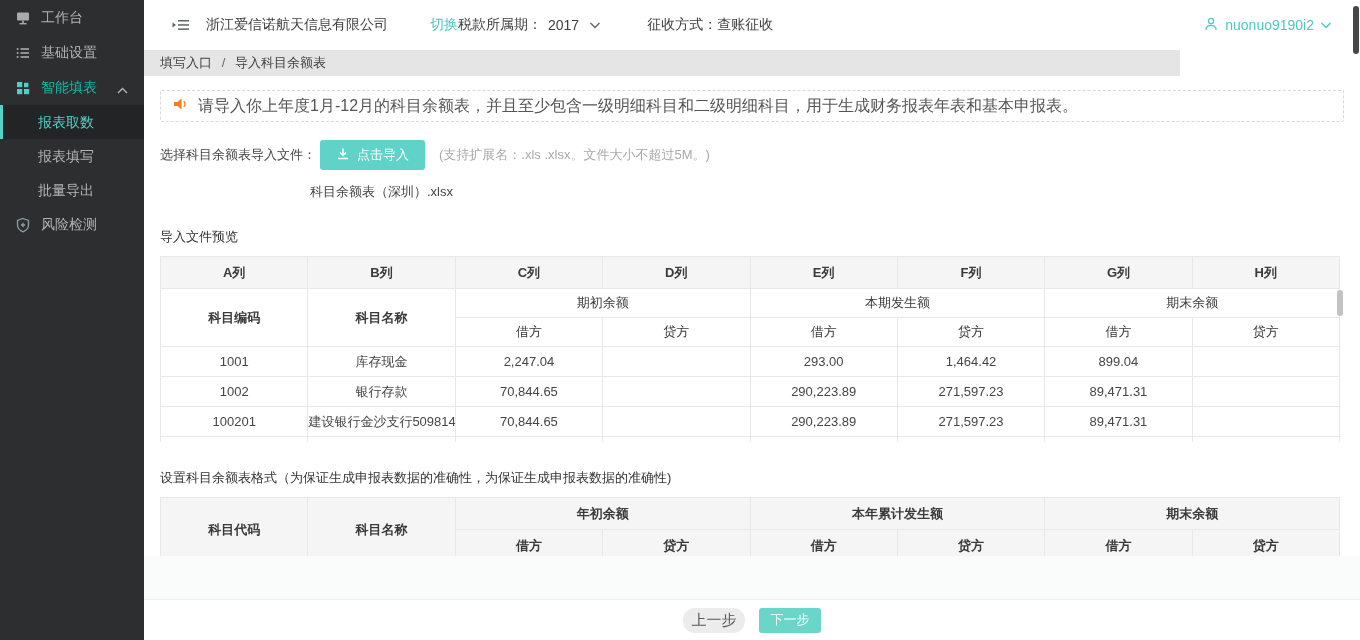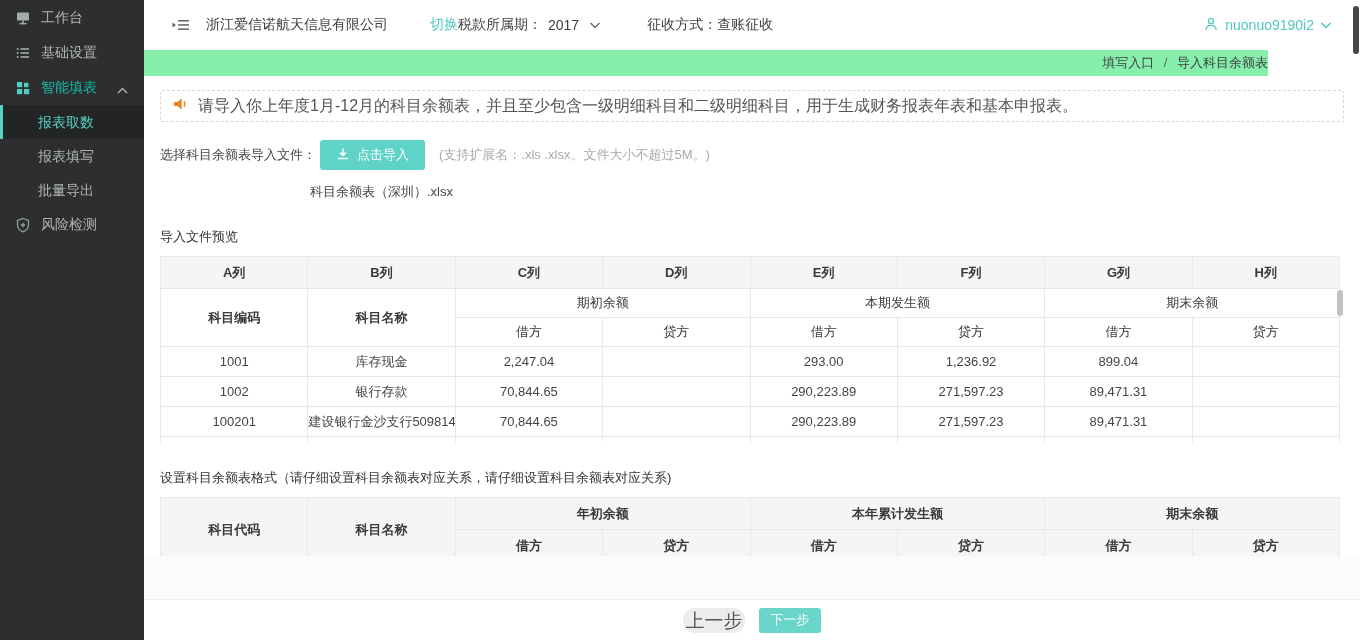--- a/index.html
+++ b/index.html
@@ -25,21 +25,21 @@
   .period { display:flex; align-items:center; gap:6px; }
   .period .chev { cursor:pointer; margin-left:4px; }
   .collection { margin-left:46px; }
   .spacer { flex:1; }
   .userbox { display:flex; align-items:center; gap:6px; color:#4fc8bf; cursor:pointer; }
 
   
   .page-scroll-thumb { position:absolute; right:1px; top:6px; width:6px; height:48px; background:#474747; border-radius:3px; z-index:9; }
 
   
-  .breadcrumb { position:absolute; left:144px; top:50px; width:1124px; height:26px; background:#86efac; font-size:13px; color:#3f3f3f; line-height:26px; padding-left:16px;text-align:right; }
+  .breadcrumb { position:absolute; left:144px; top:50px; width:1036px; height:26px; background:#e5e5e5; font-size:13px; color:#3f3f3f; line-height:26px; padding-left:16px; }
   .breadcrumb .sep { margin:0 6px; color:#666; }
 
   
   .content { position:absolute; left:144px; top:76px; width:1216px; height:564px; background:#fff; padding:0 16px; }
   .notice { margin-top:14px; height:32px; border:1px dashed #d8d8d8; border-radius:2px; display:flex; align-items:center; padding:0 12px; gap:9px; font-size:16px; color:#555; }
   .import-row { margin-top:18px; display:flex; align-items:center; font-size:13px; color:#454545; }
   .import-btn { margin-left:4px; height:30px; padding:0 16px; background:#5fd3c7; color:#fff; border:none; border-radius:3px; font-size:13px; display:inline-flex; align-items:center; gap:7px; cursor:pointer; font-family:inherit; }
   .import-hint { margin-left:14px; color:#a9a9a9; }
   .filename { margin-top:13px; margin-left:150px; font-size:13px; color:#444; }
   .section-label { margin-top:27px; font-size:13px; color:#333; }
@@ -55,21 +55,21 @@
   tbody td { height:30px; color:#454545; }
   .tbl-scroll-thumb { position:absolute; right:-3px; top:34px; width:6px; height:26px; background:#c2c2c2; border-radius:3px; }
 
   .fmt-table th { height:32px; background:#f5f5f6; font-weight:bold; }
   .select-cell { height:33px; background:#fff; cursor:pointer; }
   .select-inner { display:flex; align-items:center; justify-content:space-between; padding:0 12px 0 10px; color:#555; }
 
   
   .content-tail { position:absolute; left:144px; bottom:40px; width:1216px; height:44px; background:#fafbfb; border-bottom:1px solid #f0f0f0; }
   .footer { position:absolute; left:144px; bottom:0; width:1216px; height:40px; background:#fff; display:flex; align-items:center; justify-content:center; gap:14px; }
-  .btn-prev { width:62px; height:25px; background:#ececec; color:#555; border:none; border-radius:12px; font-size:19px; cursor:pointer; font-family:inherit; }
+  .btn-prev { width:62px; height:25px; background:#ececec; color:#555; border:none; border-radius:12px; font-size:15px; cursor:pointer; font-family:inherit; }
   .btn-next { width:62px; height:25px; background:#6ad5c9; color:#fff; border:none; border-radius:3px; font-size:13px; cursor:pointer; font-family:inherit; }
 </style>
 </head>
 <body>
 
 <div class="sidebar">
 
   <div class="nav-item">
     <span class="ni-icon">
       <svg width="16" height="16" viewBox="0 0 16 16">
@@ -249,21 +249,21 @@
             <th>贷方</th>
           </tr>
         </thead>
         <tbody>
             <tr>
               <td>1001</td>
               <td>库存现金</td>
               <td>2,247.04</td>
               <td></td>
               <td>293.00</td>
-              <td>1,236.92</td>
+              <td>1,464.42</td>
               <td>899.04</td>
               <td></td>
             </tr>
             <tr>
               <td>1002</td>
               <td>银行存款</td>
               <td>70,844.65</td>
               <td></td>
               <td>290,223.89</td>
               <td>271,597.23</td>
@@ -289,21 +289,21 @@
               <td></td>
               <td></td>
               <td></td>
             </tr>
           </tbody>
       </table>
     </div>
     <div class="tbl-scroll-thumb"></div>
   </div>
 
-  <div class="section-label">设置科目余额表格式（请仔细设置科目余额表对应关系，请仔细设置科目余额表对应关系)</div>
+  <div class="section-label">设置科目余额表格式（为保证生成申报表数据的准确性，为保证生成申报表数据的准确性)</div>
 
   <div class="tbl-wrap">
     <table class="fmt-table">
       <colgroup>
           <col>
           <col>
           <col>
           <col>
           <col>
           <col>

